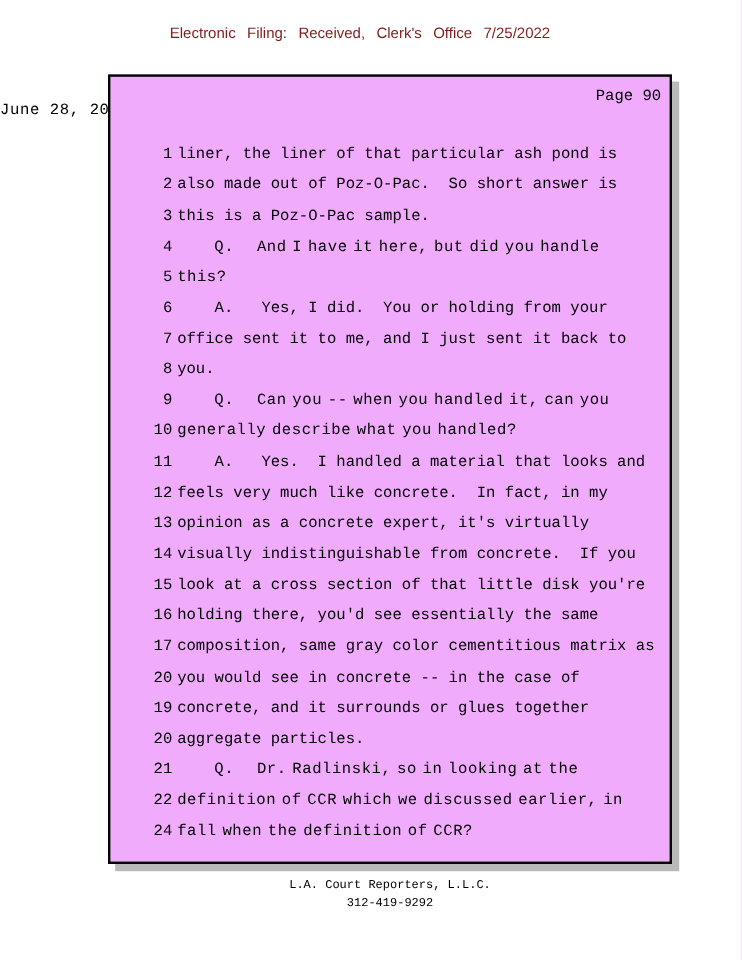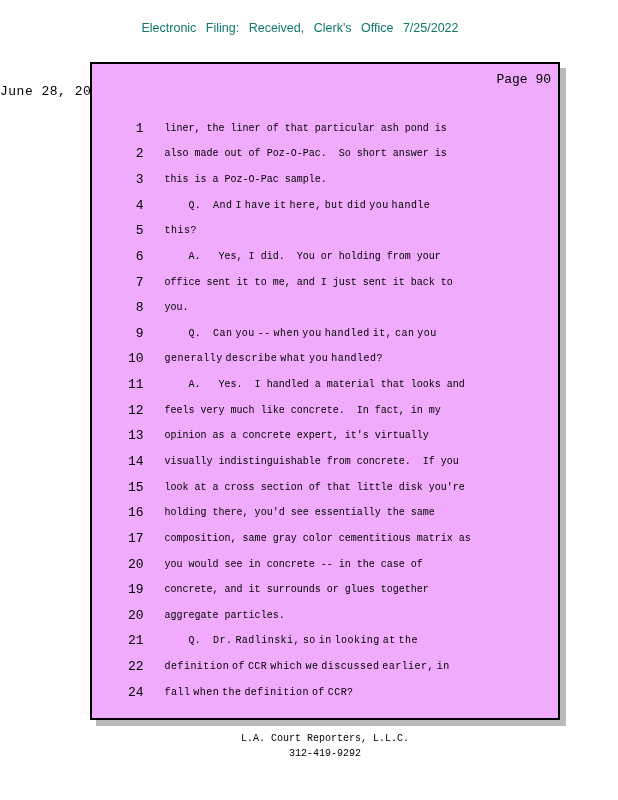--- a/index.html
+++ b/index.html
@@ -11,21 +11,21 @@
     position: relative;
     overflow: hidden;
   }
   .page { position: absolute; inset: 0; }
 
   
   .stamp-line1 {
     position: absolute; top: 21px; left: 0; width: 600px;
     text-align: center;
     font-family: "Liberation Sans", sans-serif;
-    font-size: 12.5px; color: #0f766e;
+    font-size: 12.5px; color: #7f1d1d;
     word-spacing: 6px;
     letter-spacing: 0px;
   }
   .stamp-line2 {
     position: absolute; top: 36px; left: 0; width: 600px;
     text-align: left;
     font-size: 13px; letter-spacing: 0.5px; margin-top: 48px;
   }
 
   
@@ -53,22 +53,22 @@
   }
   .lnum {
     display: inline-block;
     width: 26px;
     text-align: right;
     font-size: 13px;
     vertical-align: top;
   }
   .ltext {
     display: inline-block;
-    margin-left: 21px;
-    font-size: 10px;
+    margin-left: 4px;
+    font-size: 13px;
     vertical-align: top;
   }
   .row.bold .ltext {
     font-weight: normal;
     letter-spacing: 0.45px;
     word-spacing: -3.5px;
   }
   .row.bold .ltext.qfix { padding-left: 12px; }
 
   

